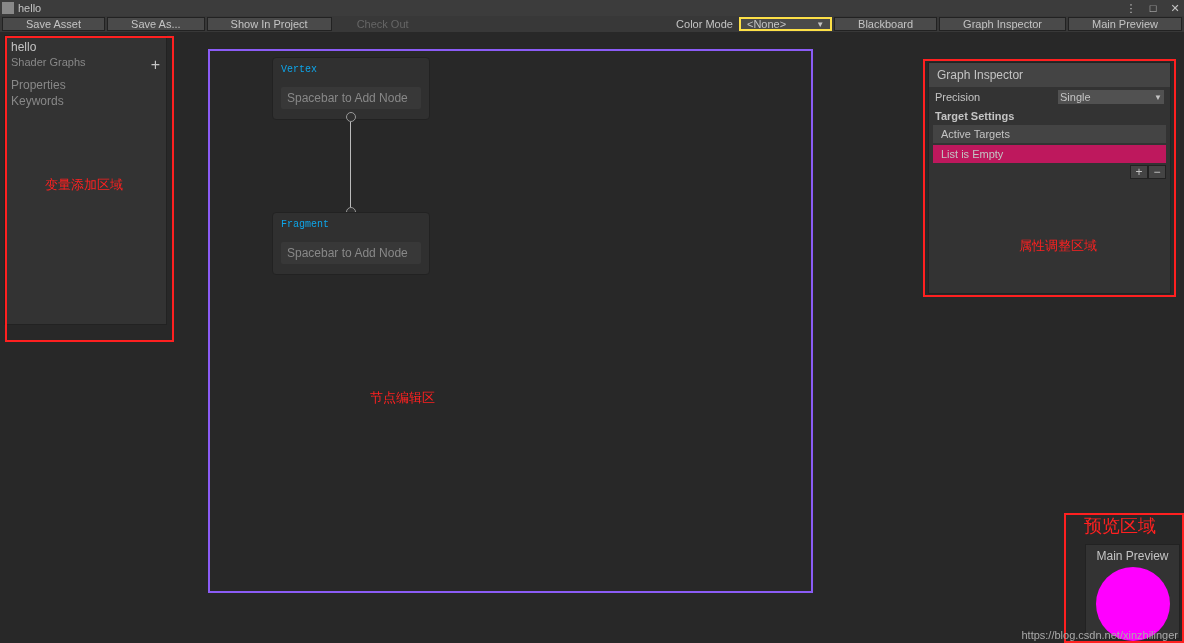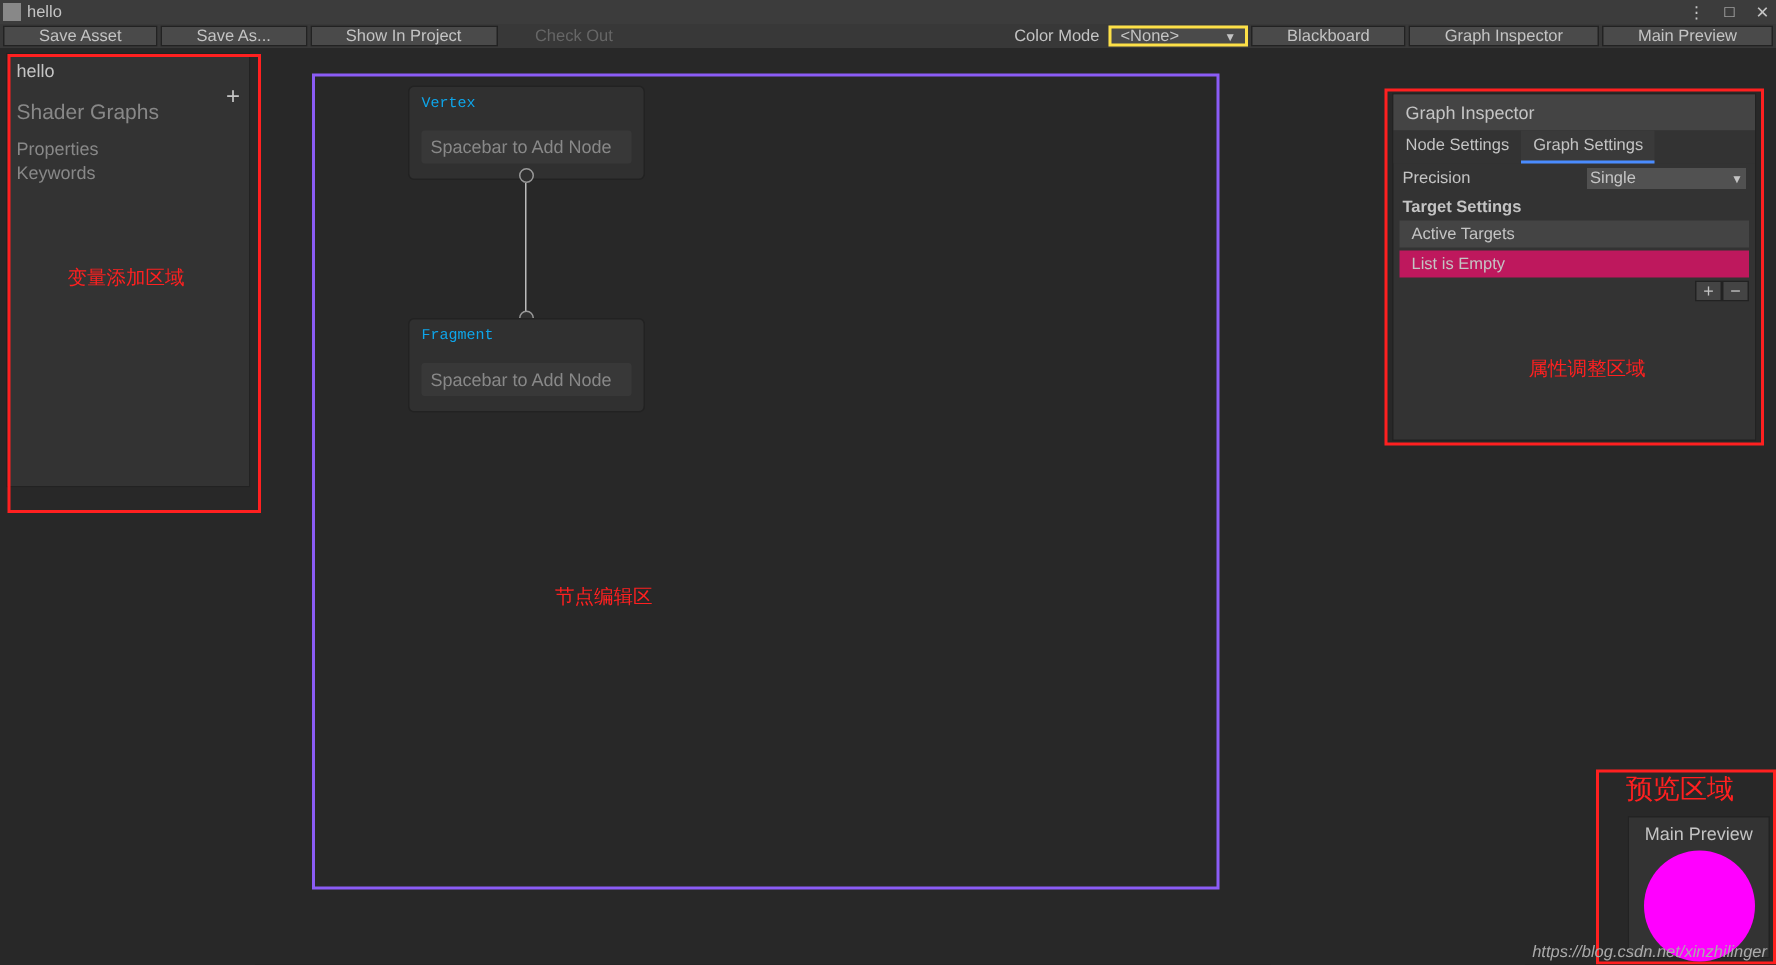--- a/index.html
+++ b/index.html
@@ -22,21 +22,21 @@
 .dropdown { background: #4a4a4a; border: 2px solid #fde047; padding: 1px 6px; font-size: 11px; height: 14px; display: flex; align-items: center; gap: 30px; cursor: pointer; }
 .dropdown-arrow { font-size: 8px; }
 
 
 .main-area { position: absolute; top: 32px; left: 0; right: 0; bottom: 0; background: #282828; }
 
 
 .blackboard { position: absolute; top: 3px; left: 4px; width: 163px; height: 290px; background: #333; border: 1px solid #222; }
 .blackboard-header { padding: 4px 6px; }
 .blackboard-title { font-size: 12px; color: #c4c4c4; }
-.blackboard-sub { font-size: 14px; color: #888; margin-top: 12px; }
+.blackboard-sub { font-size: 11px; color: #888; margin-top: 2px; }
 .blackboard-add { position: absolute; top: 20px; right: 6px; font-size: 16px; color: #c4c4c4; cursor: pointer; }
 .blackboard-sections { padding: 4px 6px; }
 .bb-section { font-size: 12px; color: #888; margin: 2px 0; }
 .bb-overlay { position: absolute; top: 0; left: 0; right: -8px; bottom: -18px; border: 2px solid #ff2020; pointer-events: none; }
 .bb-label { position: absolute; top: 140px; left: 40px; color: #ff2020; font-size: 13px; }
 
 
 .editor-area { position: absolute; top: 17px; left: 208px; width: 605px; height: 544px; border: 2px solid #8b5cf6; }
 .editor-label { position: absolute; top: 338px; left: 160px; color: #ff2020; font-size: 13px; }
 
@@ -66,21 +66,21 @@
 .insp-label { position: absolute; top: 174px; left: 90px; color: #ff2020; font-size: 13px; }
 
 
 .preview { position: absolute; bottom: 4px; right: 4px; width: 95px; height: 95px; background: #333; border: 1px solid #222; }
 .preview-title { text-align: center; padding: 4px; font-size: 12px; color: #c4c4c4; }
 .preview-sphere { width: 74px; height: 74px; margin: 0 auto; border-radius: 50%; background: #ff00ff; }
 .preview-overlay { position: absolute; bottom: 0; right: 0; width: 120px; height: 130px; border: 2px solid #ff2020; pointer-events: none; }
 .preview-label { position: absolute; bottom: 105px; right: 28px; color: #ff2020; font-size: 18px; }
 
 
-.watermark { position: absolute; bottom: 2px; right: 6px; color: #aaa; font-size: 11px; font-style: italic; }
+.watermark { position: absolute; bottom: 2px; right: 6px; color: #aaa; font-size: 11px; }
 </style>
 </head>
 <body>
 
 <div class="title-bar">
   <div class="title-left">
     <div class="title-icon"></div>
     <span class="title-text">hello</span>
   </div>
   <div class="title-right">
@@ -139,24 +139,20 @@
   <div class="node-port" style="top:175px; left:346px;"></div>
   <div class="node" style="top:180px; left:272px;">
     <div class="node-title">Fragment</div>
     <div class="node-body">
       <div class="add-node-hint">Spacebar to Add Node</div>
     </div>
   </div>
 
   <div class="inspector">
     <div class="insp-title">Graph Inspector</div>
-    <div class="insp-tabs">
-      <div class="insp-tab">Node Settings</div>
-      <div class="insp-tab active">Graph Settings</div>
-    </div>
     <div class="insp-row">
       <span class="insp-field-label">Precision</span>
       <div class="insp-dropdown">
         <span>Single</span>
         <span style="font-size:8px;">▼</span>
       </div>
     </div>
     <div class="insp-section">Target Settings</div>
     <div class="insp-list-item">Active Targets</div>
     <div class="insp-list-empty">List is Empty</div>

